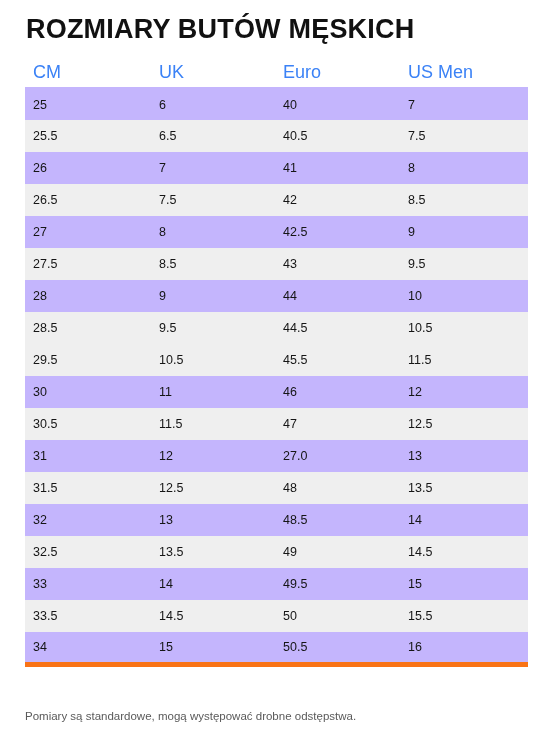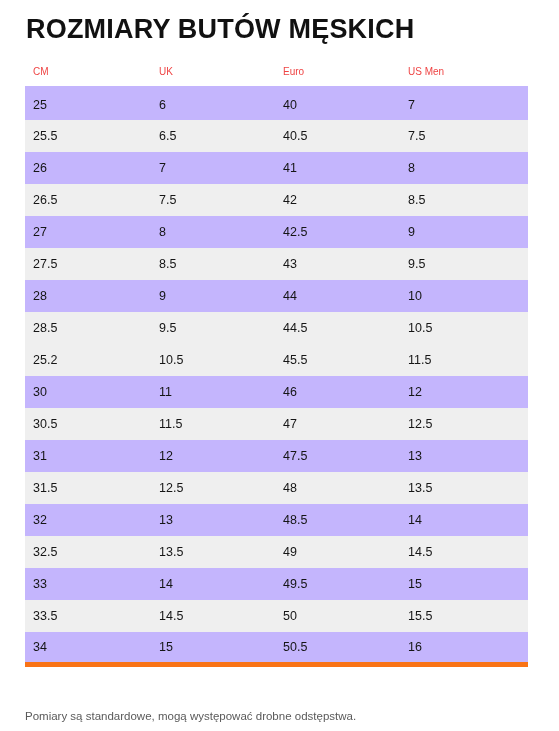--- a/index.html
+++ b/index.html
@@ -43,27 +43,27 @@
     border-collapse: collapse;
     table-layout: fixed;
   }
   table.size-table col.c0 { width: 126px; }
   table.size-table col.c1 { width: 124px; }
   table.size-table col.c2 { width: 125px; }
   table.size-table col.c3 { width: 128px; }
 
   table.size-table thead th {
     text-align: left;
-    font-size: 10px;
+    font-size: 18px;
     font-weight: normal;
-    color: #ef4444;
+    color: #3b82f6;
     padding: 0 0 0 8px;
     height: 30px;
     vertical-align: middle;
-    border-bottom: 5px solid #c4b5fd;
+    border-bottom: 3px solid #c4b5fd;
     background: #ffffff;
   }
   table.size-table tbody td {
     text-align: left;
     font-size: 12.5px;
     font-weight: normal;
     color: #151515;
     padding: 0 0 0 8px;
     height: 32px;
     vertical-align: middle;
@@ -154,41 +154,41 @@
             <td>44</td>
             <td>10</td>
           </tr>
           <tr class="odd">
             <td>28.5</td>
             <td>9.5</td>
             <td>44.5</td>
             <td>10.5</td>
           </tr>
           <tr class="odd">
-            <td>25.2</td>
+            <td>29.5</td>
             <td>10.5</td>
             <td>45.5</td>
             <td>11.5</td>
           </tr>
           <tr class="even">
             <td>30</td>
             <td>11</td>
             <td>46</td>
             <td>12</td>
           </tr>
           <tr class="odd">
             <td>30.5</td>
             <td>11.5</td>
             <td>47</td>
             <td>12.5</td>
           </tr>
           <tr class="even">
             <td>31</td>
             <td>12</td>
-            <td>47.5</td>
+            <td>27.0</td>
             <td>13</td>
           </tr>
           <tr class="odd">
             <td>31.5</td>
             <td>12.5</td>
             <td>48</td>
             <td>13.5</td>
           </tr>
           <tr class="even">
             <td>32</td>

